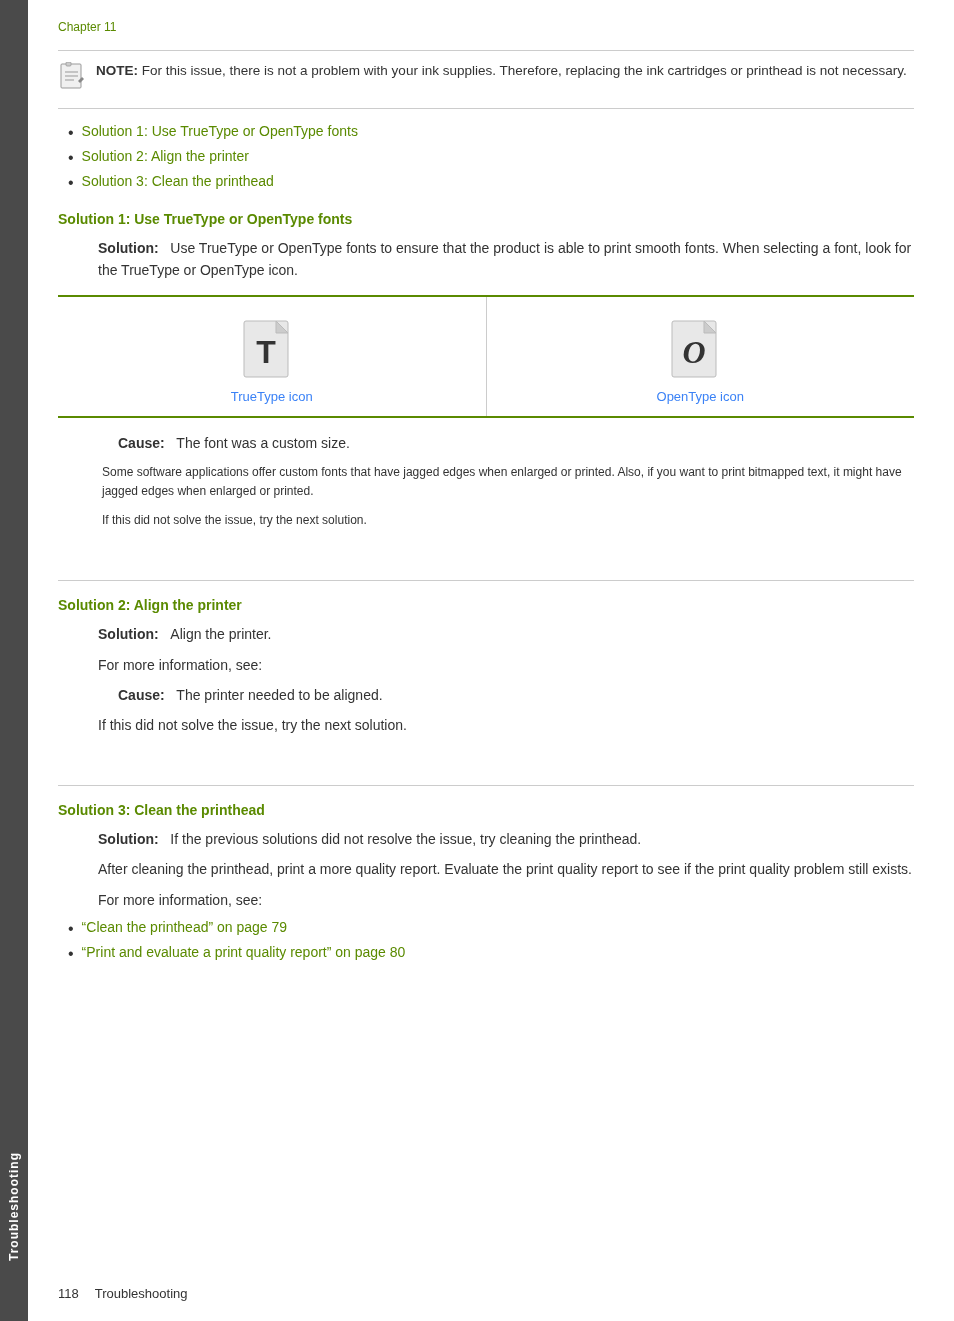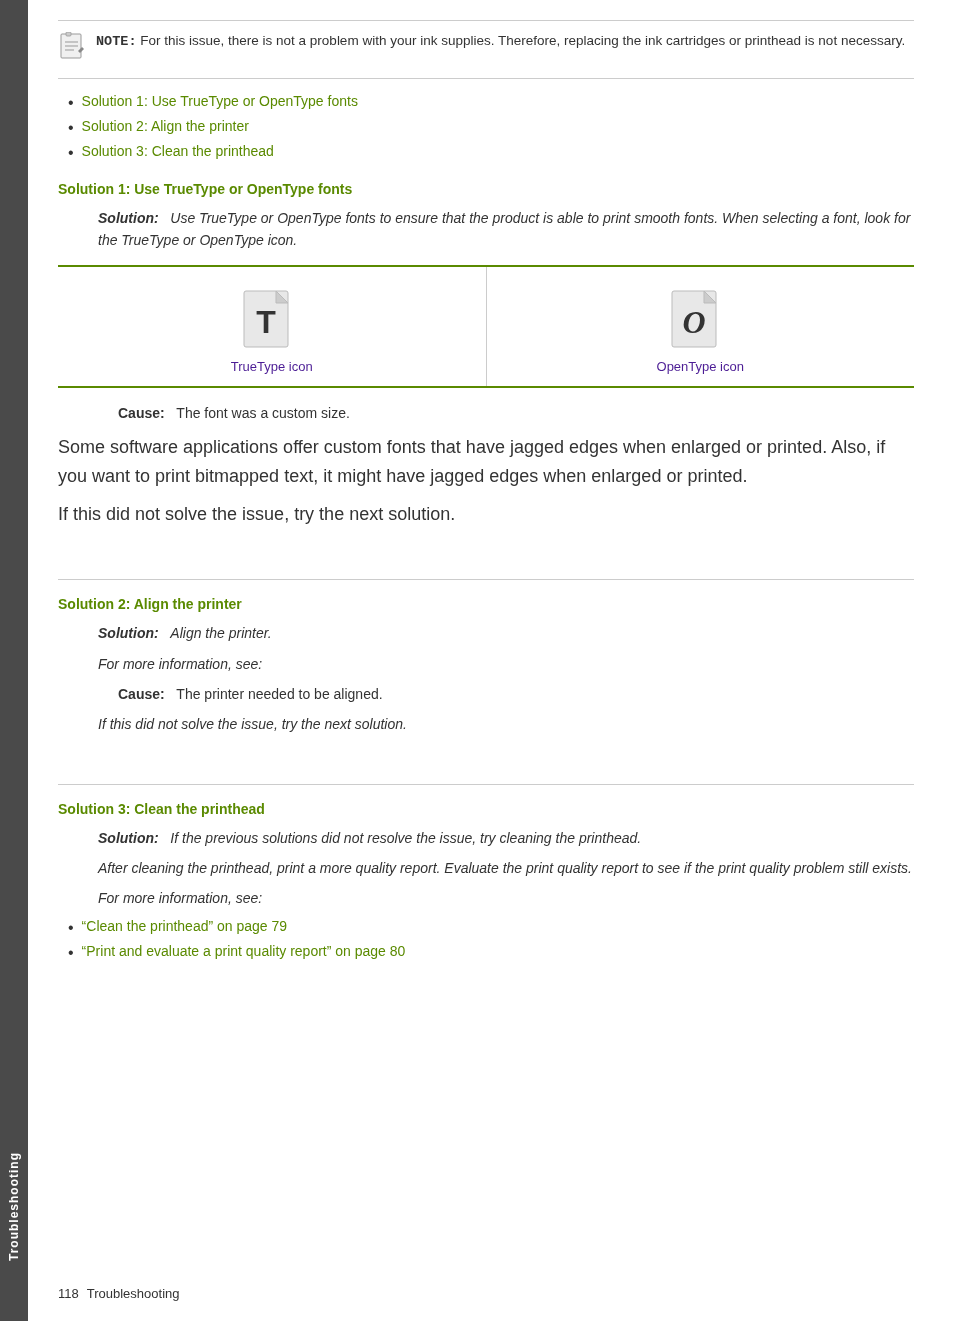--- a/index.html
+++ b/index.html
@@ -78,21 +78,20 @@
       margin-top: 1px;
     }
 
     .note-text {
       font-size: 13.5px;
       line-height: 1.5;
     }
 
     .note-text strong {
       font-weight: bold;
-      font-family: Liberation Mono, monospace;
     }
 
     
     .bullet-list {
       list-style: none;
       margin: 8px 0 18px 10px;
     }
 
     .bullet-list li {
       display: flex;
@@ -126,21 +125,20 @@
     .solution-block {
       padding-bottom: 20px;
       margin-bottom: 0;
     }
 
     .solution-para {
       margin-left: 40px;
       font-size: 14px;
       line-height: 1.6;
       margin-bottom: 8px;
-      font-style: italic;
     }
 
     .solution-para strong {
       font-weight: bold;
     }
 
     
     .font-table {
       border-top: 2px solid #5a8a00;
       border-bottom: 2px solid #5a8a00;
@@ -156,39 +154,40 @@
       align-items: center;
       padding: 20px 10px 12px 10px;
     }
 
     .font-table-cell:first-child {
       border-right: 1px solid #ccc;
     }
 
     .font-table-caption {
       font-size: 13px;
-      color: #4c1d95;
+      color: #3b82f6;
     }
 
     
     .cause-text {
       margin-left: 60px;
       font-size: 14px;
       line-height: 1.6;
       margin-bottom: 8px;
     }
 
     .cause-text strong {
       font-weight: bold;
     }
 
     .body-para {
-      font-size: 18px;
+      font-size: 12px;
       line-height: 1.6;
       margin-bottom: 10px;
+      margin-left: 44px;
     }
 
     .link-green {
       color: #5a8a00;
       text-decoration: none;
     }
 
     
     .section-divider {
       border: none;
@@ -197,21 +196,21 @@
     }
 
     
     .page-footer {
       position: absolute;
       bottom: 20px;
       left: 30px;
       font-size: 13px;
       color: #333;
       display: flex;
-      gap: 8px;
+      gap: 16px;
     }
 
     .page-num {
       font-weight: normal;
     }
 
     .footer-label {
       color: #333;
     }
   </style>
@@ -219,20 +218,21 @@
 <body>
 
 <div class="page-container">
 
   <div class="sidebar">
     <span class="sidebar-label">Troubleshooting</span>
   </div>
 
   <div class="main-content">
 
+    <div class="chapter-label">Chapter 11</div>
 
     <div class="note-box">
       <div class="note-icon">
         
         <svg width="28" height="28" viewBox="0 0 28 28" fill="none">
           <rect x="3" y="2" width="20" height="24" rx="1" fill="#f0f0f0" stroke="#999" stroke-width="1"></rect>
           <rect x="8" y="0" width="5" height="4" rx="1" fill="#ccc" stroke="#999" stroke-width="0.8"></rect>
           <line x1="7" y1="10" x2="20" y2="10" stroke="#999" stroke-width="1"></line>
           <line x1="7" y1="14" x2="20" y2="14" stroke="#999" stroke-width="1"></line>
           <line x1="7" y1="18" x2="16" y2="18" stroke="#999" stroke-width="1"></line>

